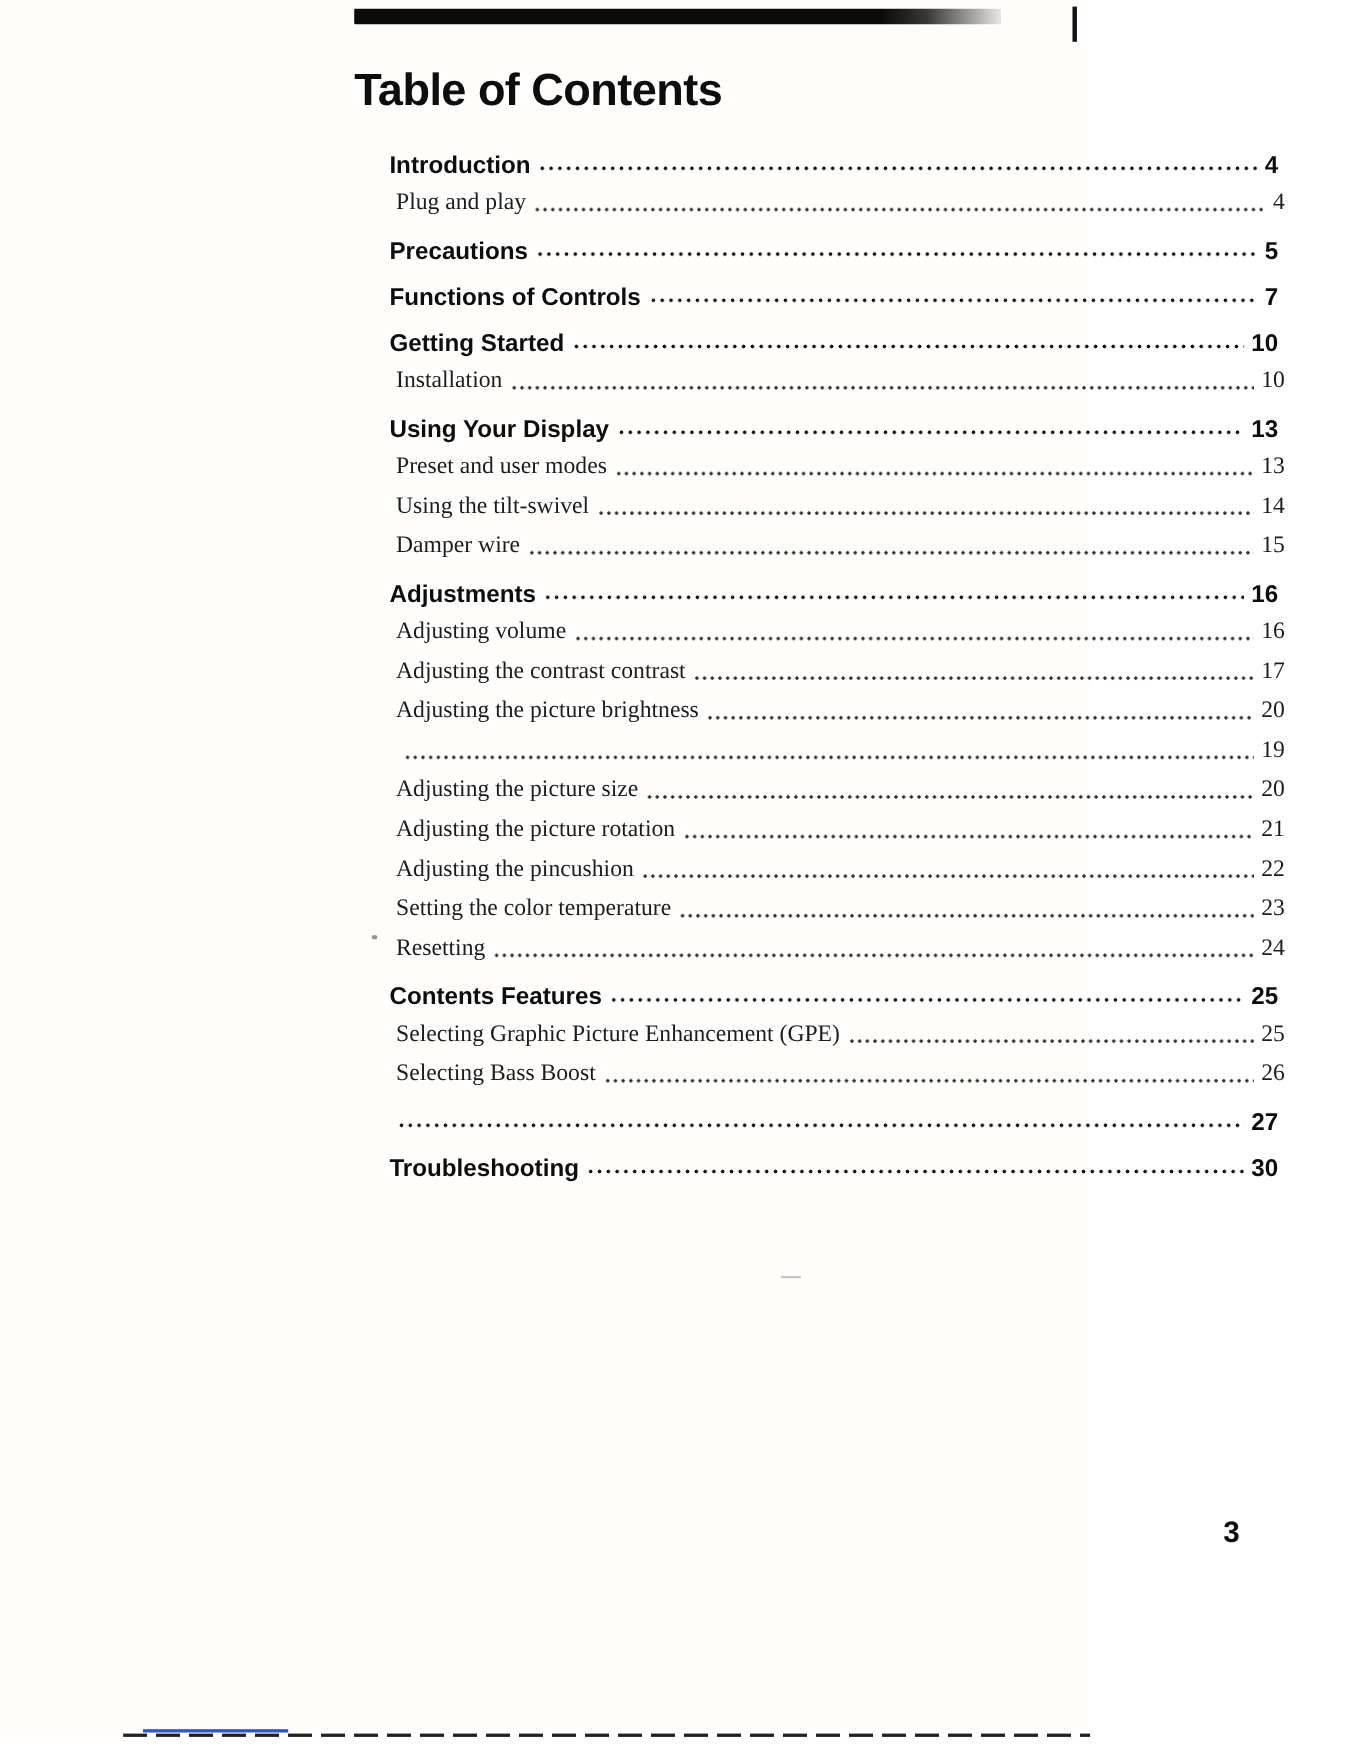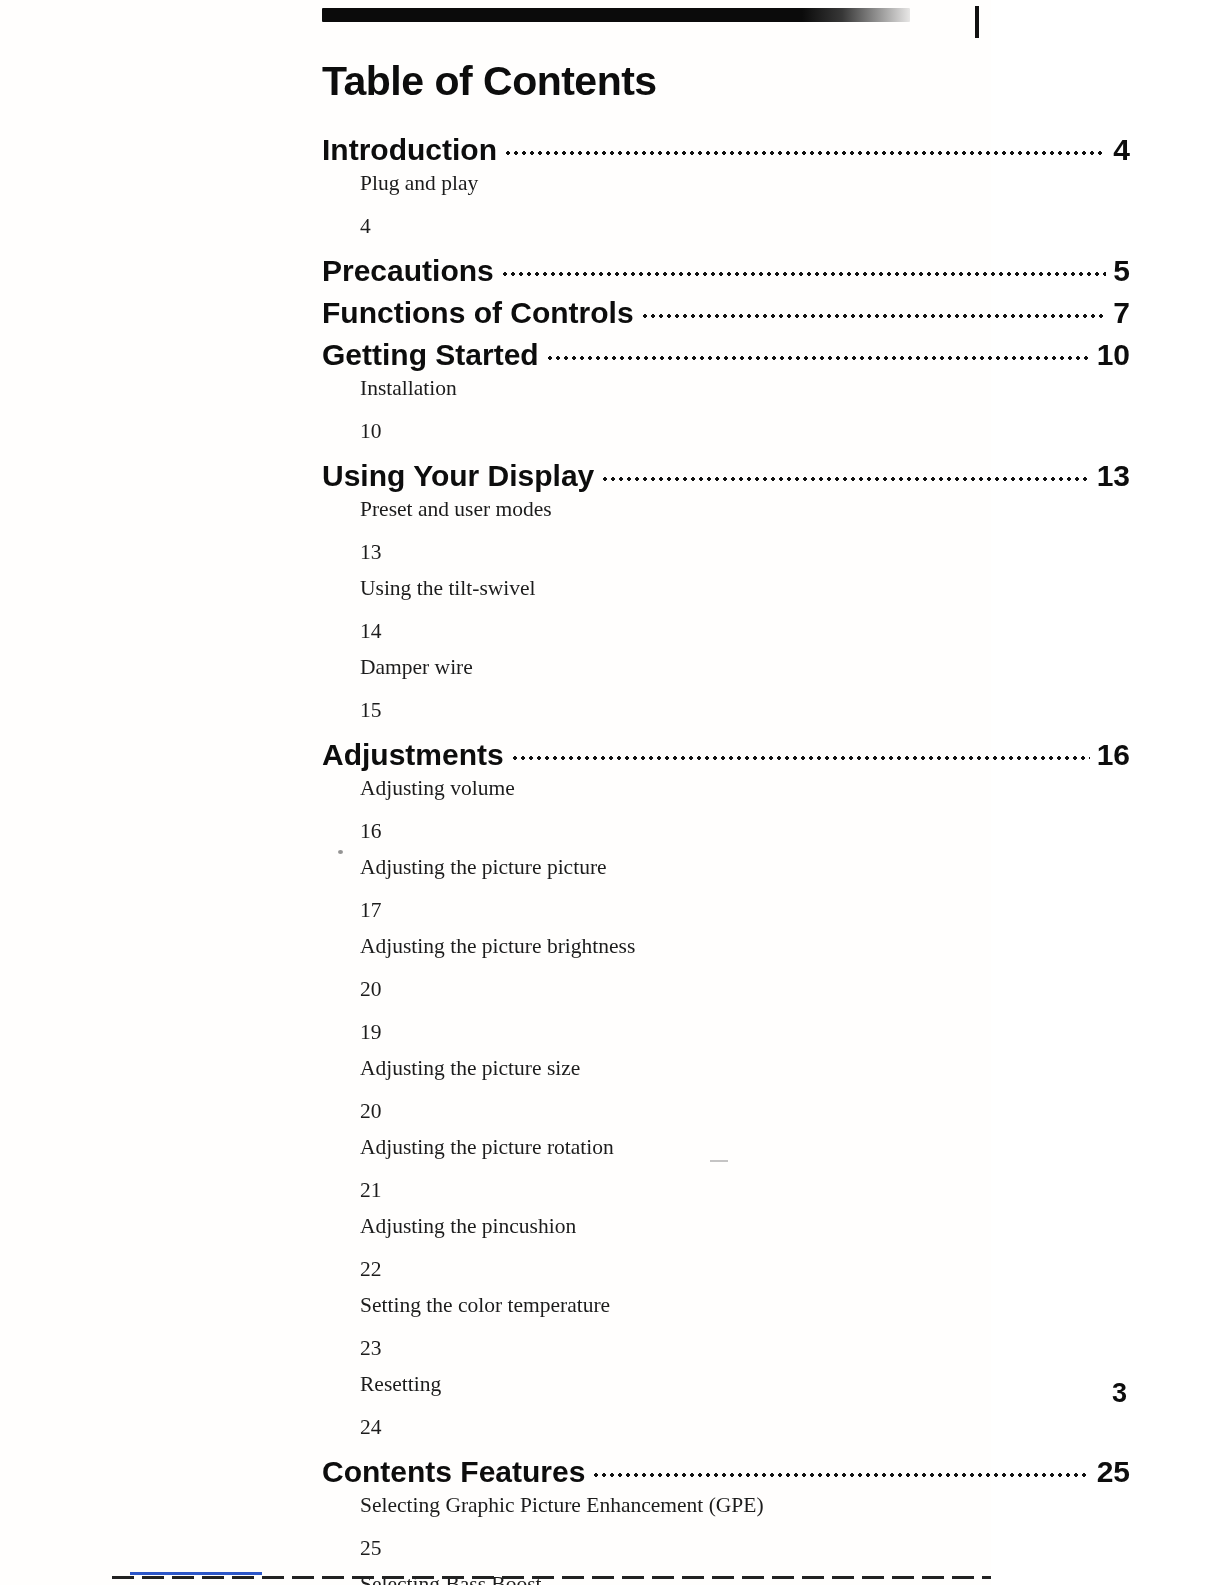--- a/index.html
+++ b/index.html
@@ -81,31 +81,31 @@
     margin-top: 28px;
   }
   .toc-row {
     display: flex;
     align-items: baseline;
     width: 100%;
   }
   .toc-row.main {
     font-family: "Liberation Sans", sans-serif;
     font-weight: bold;
-    font-size: 30px;
+    font-size: 22px;
     color: #0d0d0d;
     line-height: 31px;
     margin-top: 11px;
+    margin-left: 32px;
   }
   .toc-row.sub {
     font-size: 21.5px;
     color: #1c1c1c;
     line-height: 36px;
     padding-left: 38px;
-    flex-direction: column;
   }
   .toc-label {
     white-space: nowrap;
   }
   .leader {
     flex: 1;
     align-self: flex-end;
     height: 7px;
     margin: 0 7px 7px 7px;
     background-image: radial-gradient(circle, #2a2a2a 1.3px, rgba(0,0,0,0) 1.6px);
@@ -201,21 +201,21 @@
           <span class="toc-label">Adjustments</span>
           <span class="leader"></span>
           <span class="toc-page">16</span>
         </div>
         <div class="toc-row sub">
           <span class="toc-label">Adjusting volume</span>
           <span class="leader"></span>
           <span class="toc-page">16</span>
         </div>
         <div class="toc-row sub">
-          <span class="toc-label">Adjusting the picture picture</span>
+          <span class="toc-label">Adjusting the contrast contrast</span>
           <span class="leader"></span>
           <span class="toc-page">17</span>
         </div>
         <div class="toc-row sub">
           <span class="toc-label">Adjusting the picture brightness</span>
           <span class="leader"></span>
           <span class="toc-page">20</span>
         </div>
         <div class="toc-row sub">
           <span class="leader"></span>

